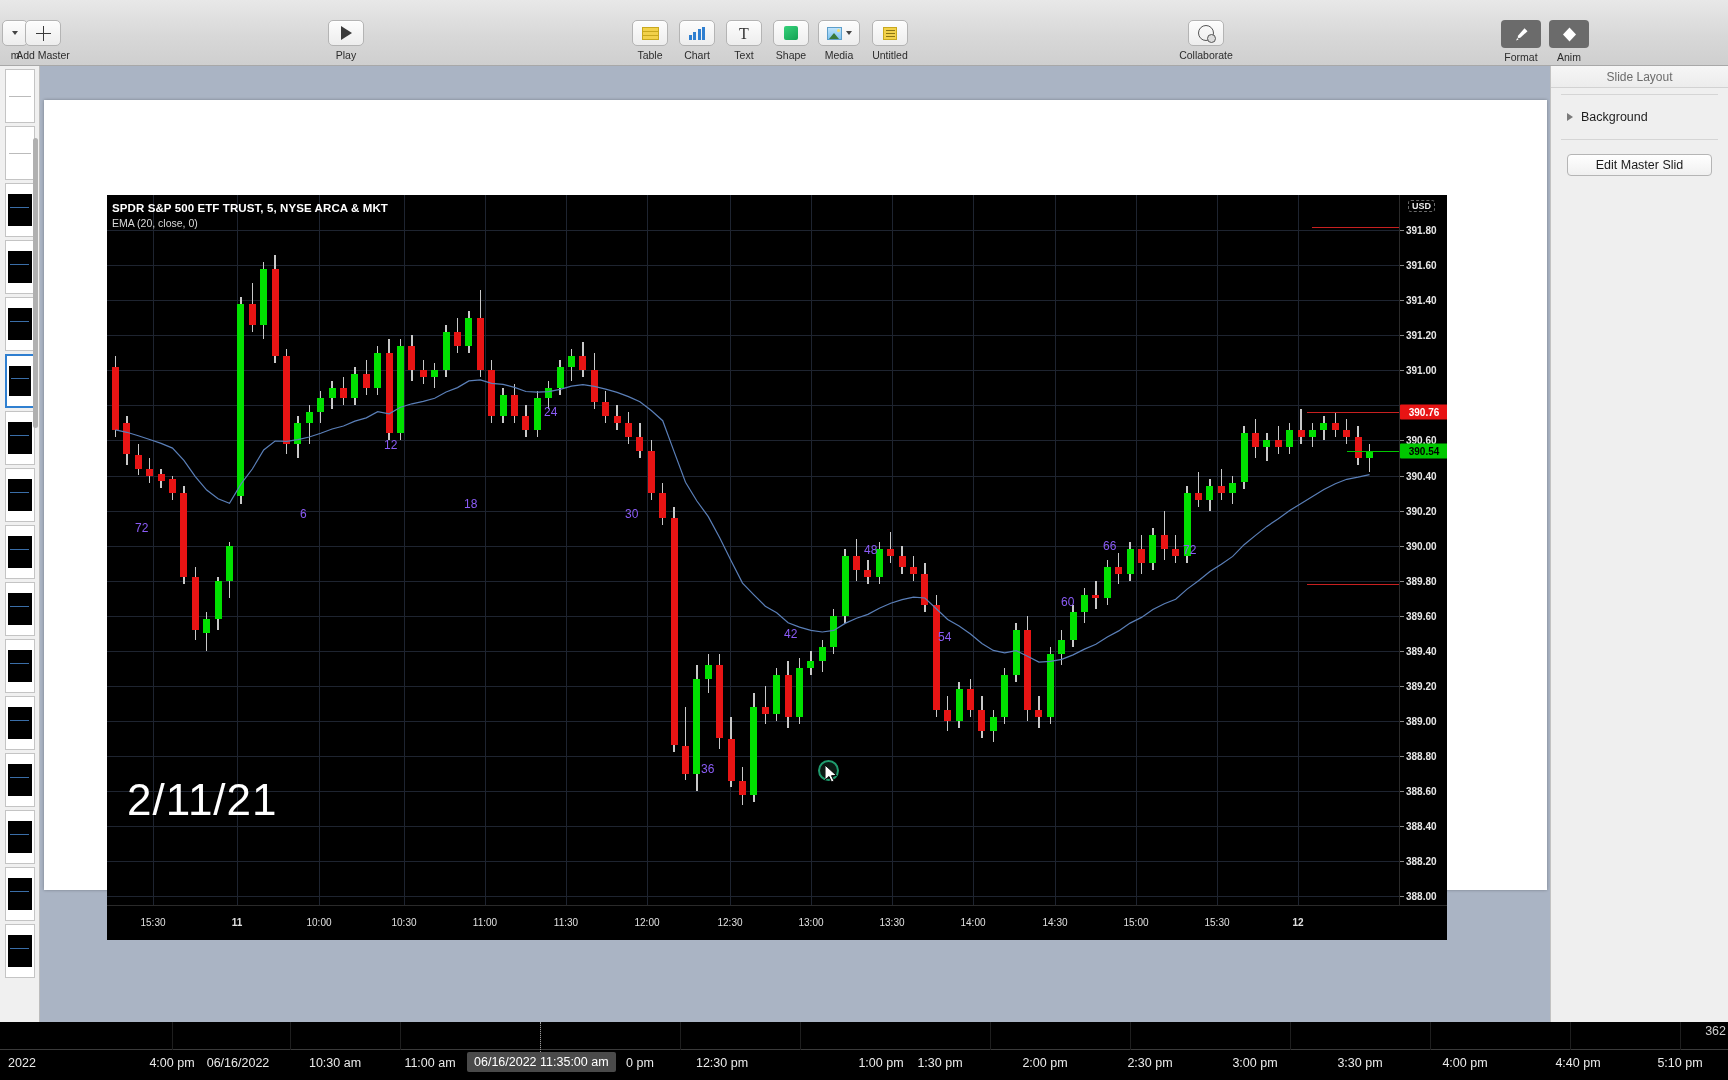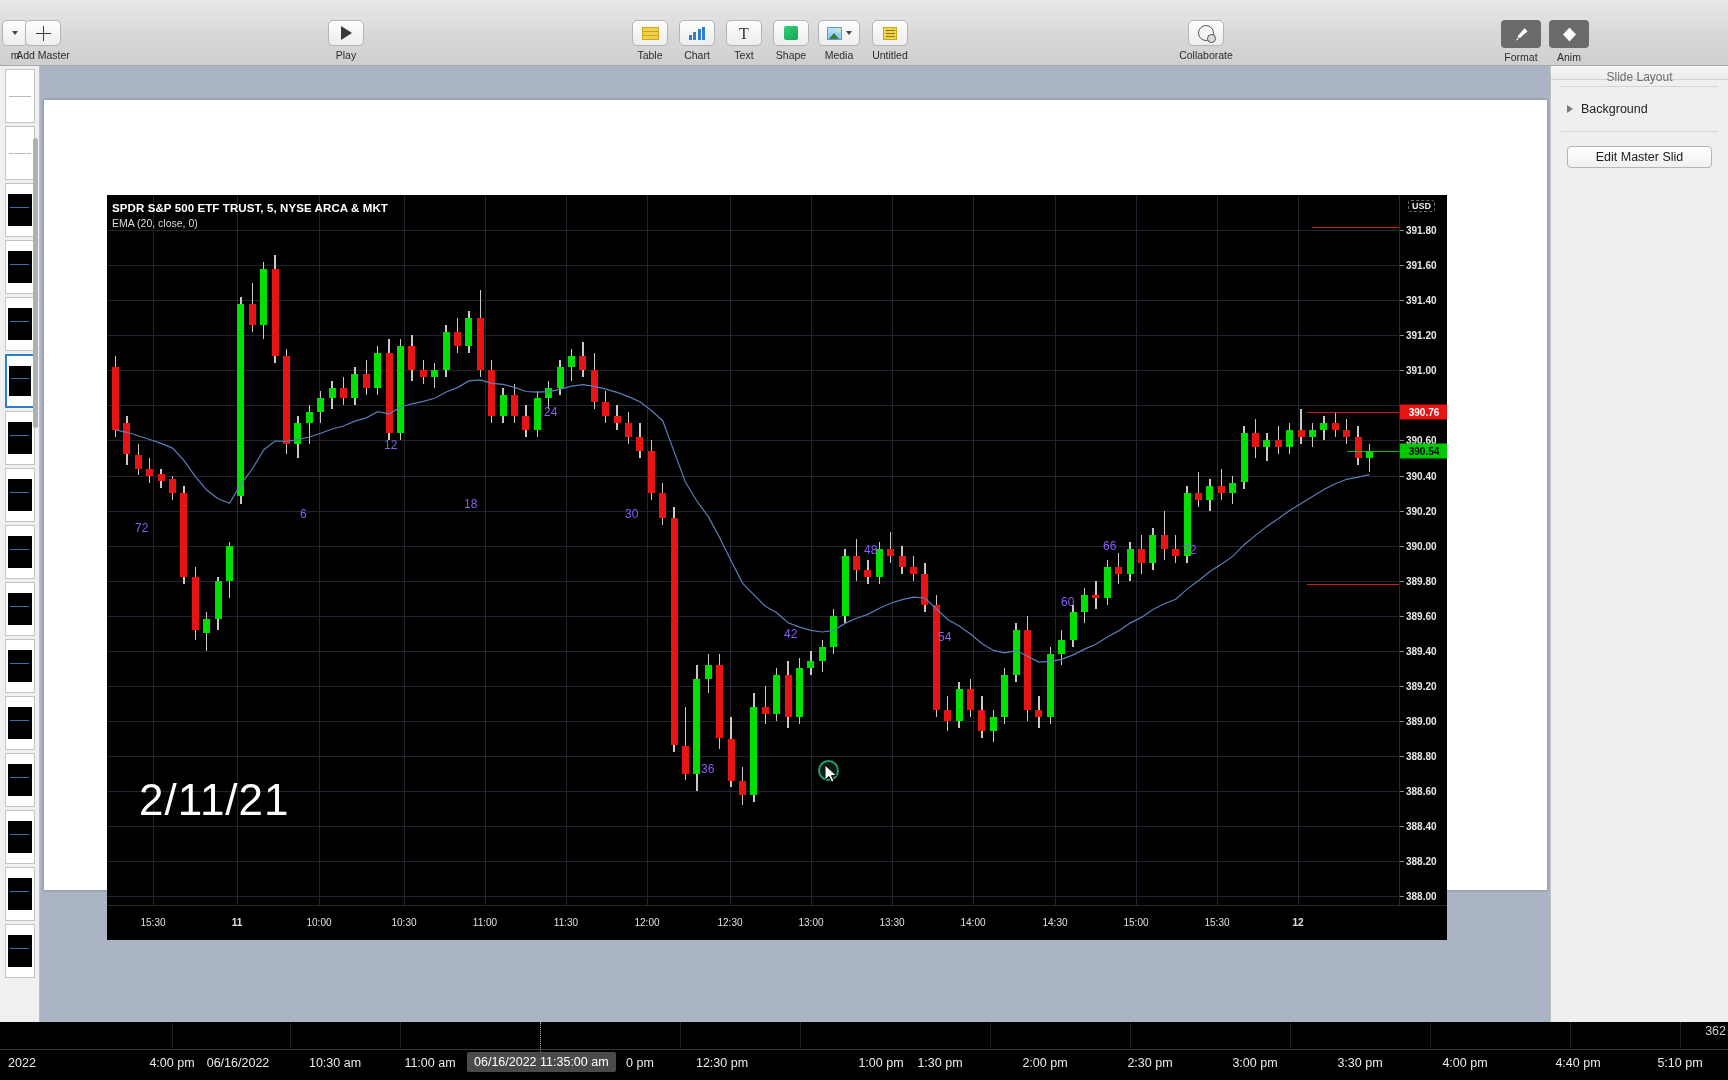--- a/index.html
+++ b/index.html
@@ -127,21 +127,21 @@
 
   #chart-title {
     position:absolute; left:5px; top:7px; color:#ffffff;
     font-size:11.5px; font-weight:bold; letter-spacing:.1px; z-index:8;
   }
   #chart-sub {
     position:absolute; left:5px; top:22px; color:#d9d9d9;
     font-size:10.5px; z-index:8;
   }
   #date-stamp {
-    position:absolute; left:32px; top:580px; color:#ffffff;
+    position:absolute; left:20px; top:580px; color:#ffffff;
     font-size:44px; font-weight:300; letter-spacing:1px; z-index:9;
     font-family:"Liberation Sans", sans-serif;
   }
 
   .candle { position:absolute; }
   .candle .wick { position:absolute; width:1.5px; background:#c8c8c8; left:50%; margin-left:-.75px; }
   .candle .body { position:absolute; width:100%; }
   .candle.up   .body { background:#00e000; }
   .candle.down .body { background:#e81414; }
 
@@ -193,21 +193,21 @@
     transform:translateX(-50%); white-space:nowrap;
   }
   .t-tick.bold { font-weight:bold; }
 
   
   #inspector {
     position:absolute; left:1550px; top:66px; width:178px; height:956px;
     background:#efefef; border-left:1px solid #c2c2c2;
   }
   #insp-head {
-    height:14px; line-height:22px; text-align:center; font-size:12px;
+    height:22px; line-height:22px; text-align:center; font-size:12px;
     color:#6c6c6c; border-bottom:1px solid #d2d2d2;
     background:linear-gradient(#f6f6f6,#ececec);
   }
   #layout-block { padding:14px 10px 16px 10px; display:flex; gap:10px; align-items:flex-start;
                   border-bottom:1px solid #d5d5d5; background:#f7f7f7;}
   #layout-thumb { width:74px; height:56px; background:#fff; border:1px solid #bdbdbd; flex:none; }
   #layout-name { font-size:12.5px; font-weight:bold; color:#202020; }
   #change-btn {
     margin-top:8px; height:21px; min-width:118px; padding:0 10px;
     background:linear-gradient(#ffffff,#f0f0f0); border:1px solid #b5b5b5;

